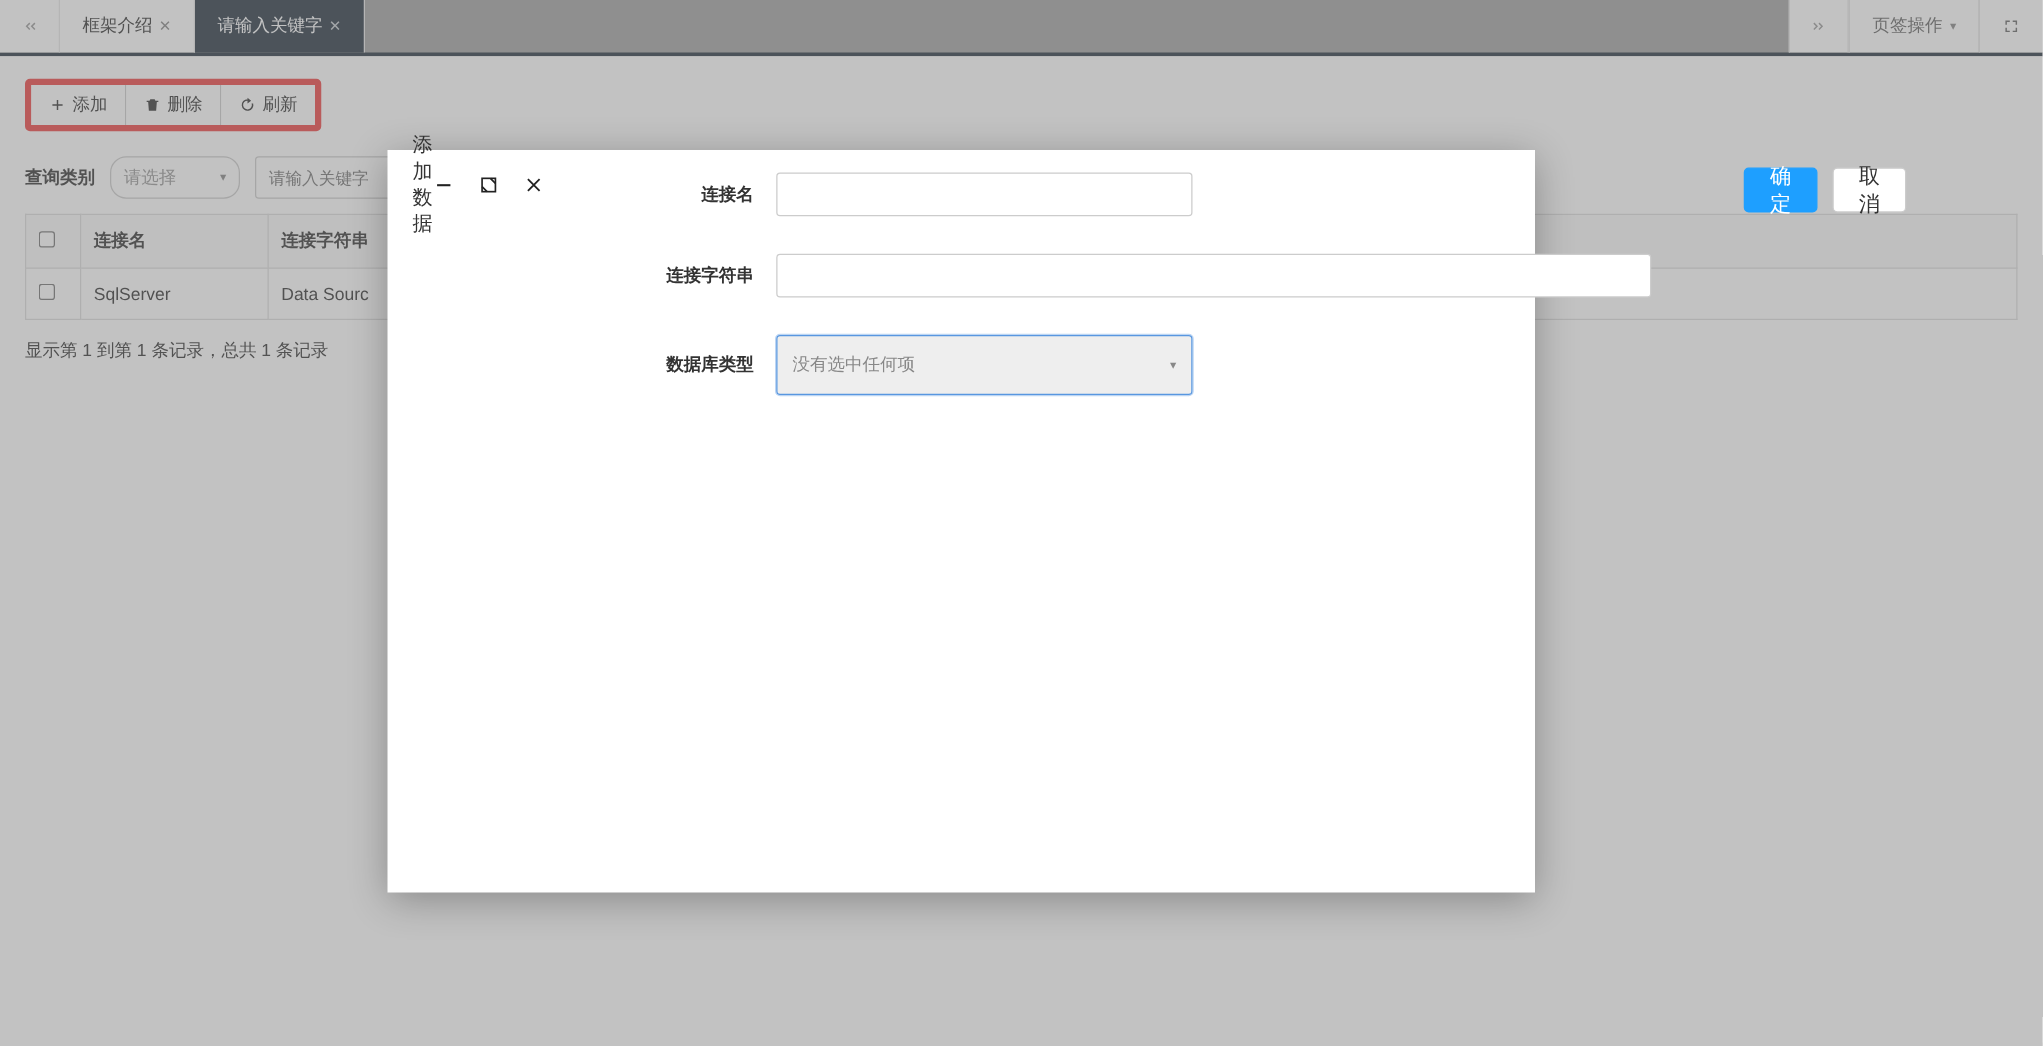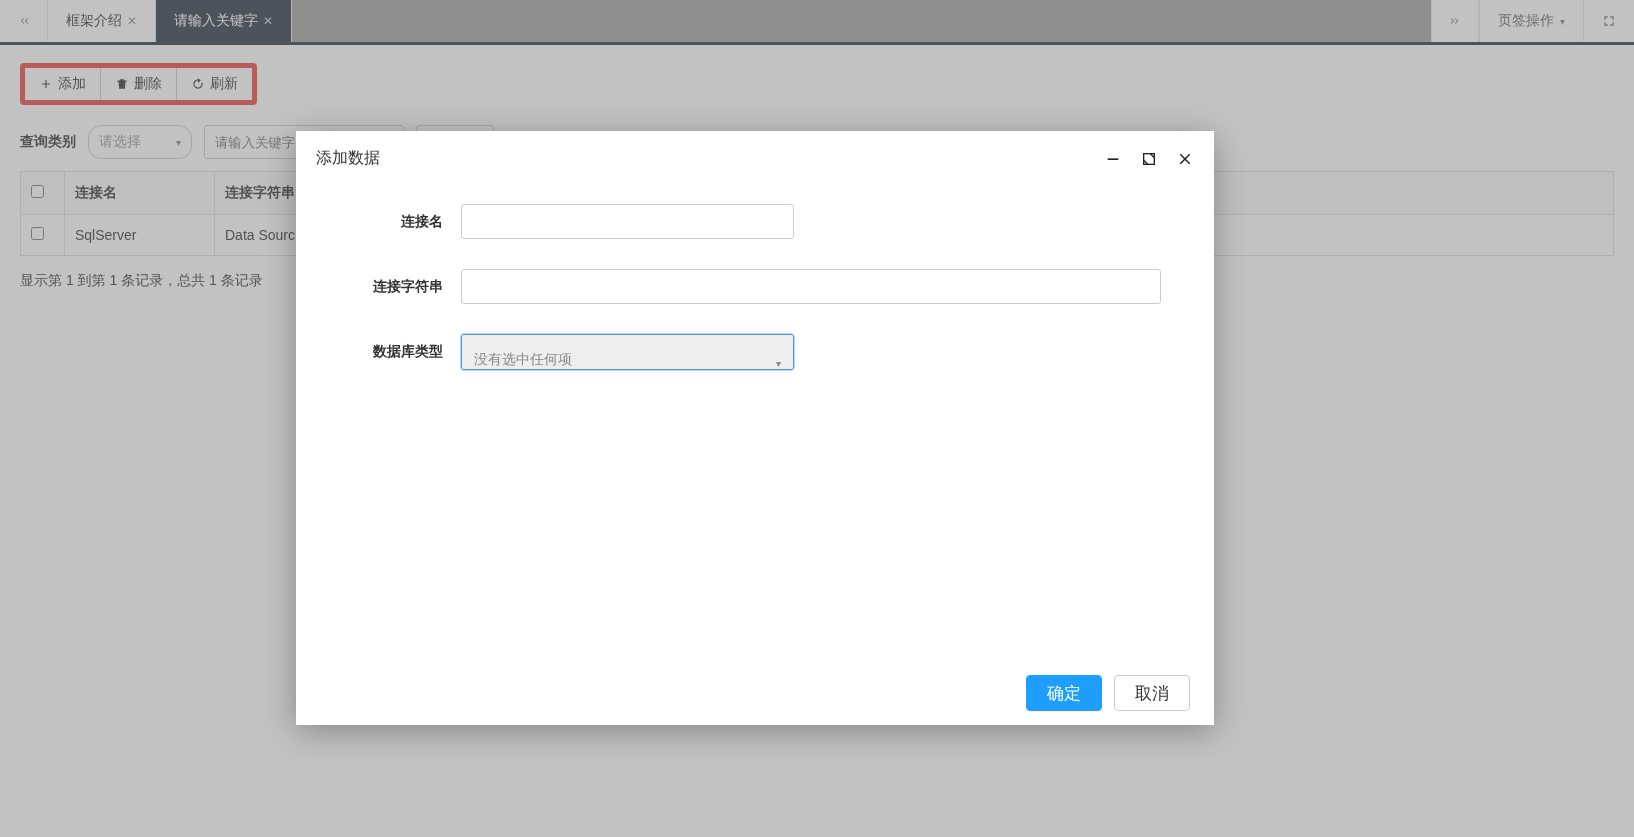--- a/index.html
+++ b/index.html
@@ -150,28 +150,27 @@
 
 
 .overlay {
   position:absolute;
   inset:0;
   background:rgba(120,120,120,0.45);
 }
 .modal {
   position:absolute;
   width:918px;
-  left:296px;
+  left:310px;
   top:120px;
   height:594px;
   background:#fff;
   box-shadow:0 6px 30px rgba(0,0,0,0.3);
   display:flex;
-  flex-direction:column;
-  margin-top:11px;
+  flex-direction:row;
 }
 .modal-header {
   height:55px;
   display:flex;
   align-items:center;
   padding:0 20px;
   justify-content:space-between;
 }
 .modal-title { font-size:16px; color:#333; }
 .modal-ctrls { display:flex; gap:18px; align-items:center; color:#222;}
@@ -197,27 +196,27 @@
   height:35px;
   border:1px solid #ccc;
   border-radius:3px;
   padding:0 10px;
   font-size:14px;
 }
 .form-input.short { width:333px; }
 .form-input.long { width:700px; }
 .form-select {
   width:333px;
-  height:36px;
+  height:48px;
   border:1px solid #5897e0;
   outline:1px solid rgba(88,151,224,0.4);
   border-radius:3px;
   background:#eee;
   display:flex;
-  align-items:flex-end;
+  align-items:center;
   justify-content:space-between;
   padding:0 12px;
   color:#888;
 }
 .modal-footer {
   height:64px;
   display:flex;
   align-items:center;
   justify-content:flex-end;
   gap:12px;

